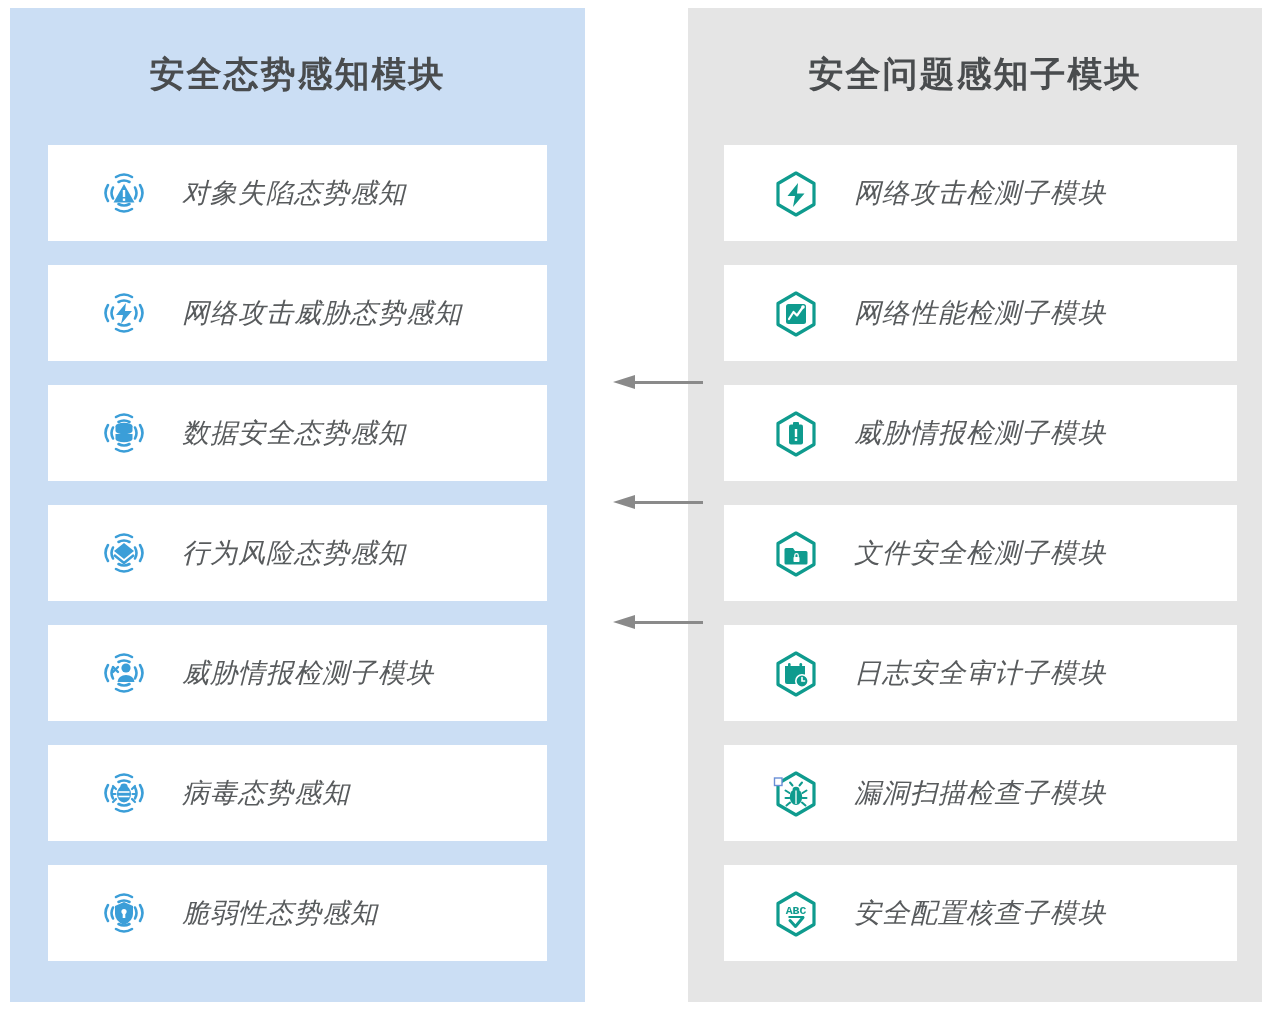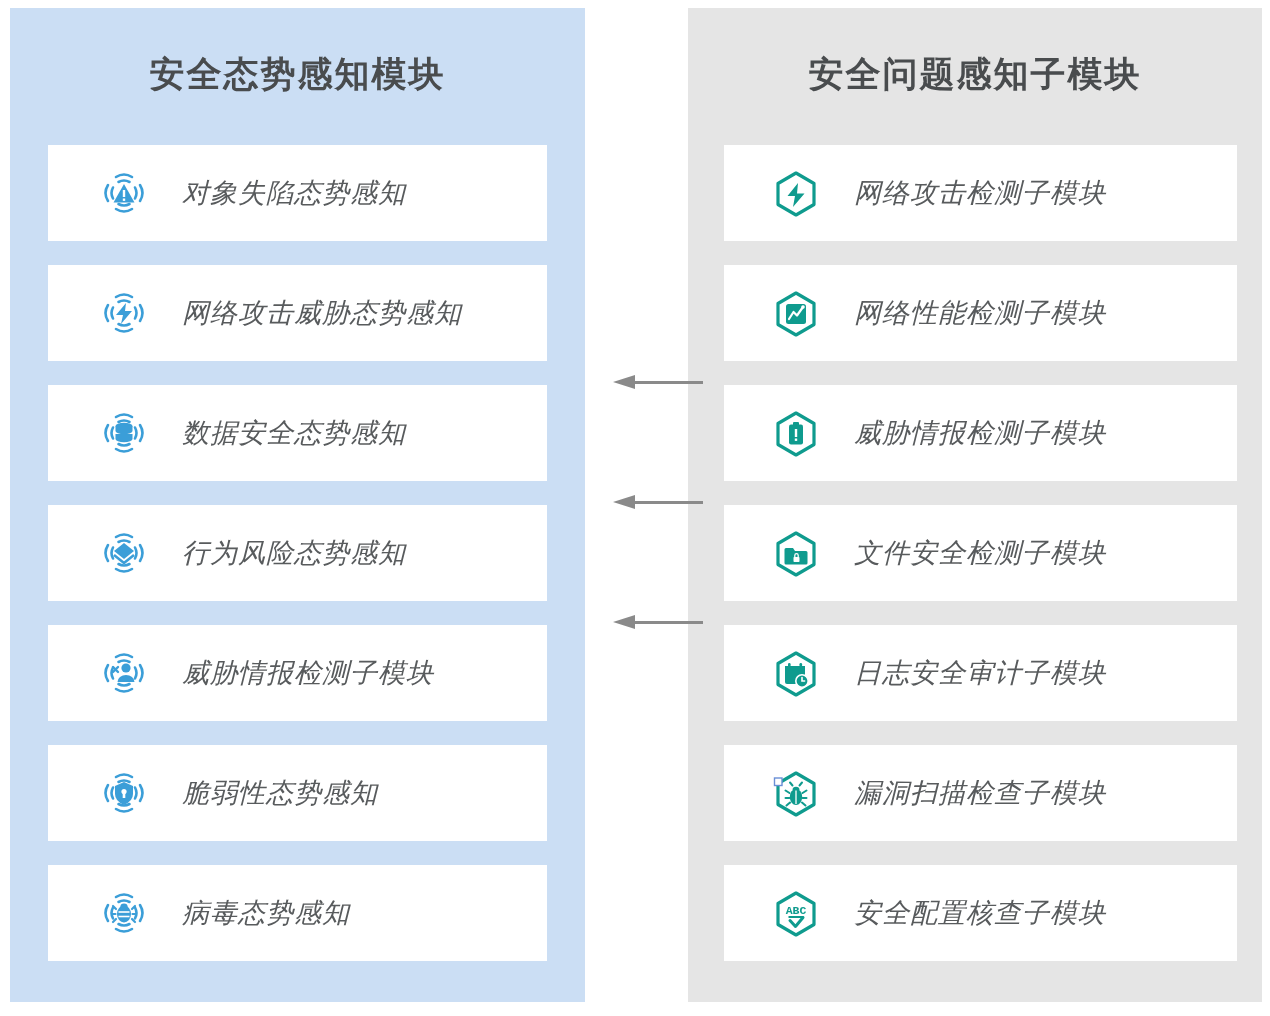--- a/index.html
+++ b/index.html
@@ -197,58 +197,58 @@
             <g fill="none" stroke="#3b9ed8" stroke-width="2.6" stroke-linecap="round">
               <path d="M22 14 Q30 9 38 14"></path>
               <path d="M24.5 19 Q30 16 35.5 19"></path>
               <path d="M22 46 Q30 51 38 46"></path>
               <path d="M24.5 41 Q30 44 35.5 41"></path>
               <path d="M14 22 Q9 30 14 38"></path>
               <path d="M19 24.5 Q16 30 19 35.5"></path>
               <path d="M46 22 Q51 30 46 38"></path>
               <path d="M41 24.5 Q44 30 41 35.5"></path>
             </g>
-            <path d="M30 19 L39 23 V31 Q39 38 30 42 Q21 38 21 31 V23 Z" fill="#3b9ed8"></path>
-            <circle cx="30" cy="28.5" r="2.6" fill="#ffffff"></circle>
-            <rect x="28.7" y="29" width="2.6" height="6" fill="#ffffff"></rect>
-          </svg>
-        </div>
-        <div class="card-label">脆弱性态势感知</div>
-      </div>
-
-      <div class="card">
-        <div class="card-icon">
-          <svg width="60" height="60" viewBox="0 0 60 60">
-            <g fill="none" stroke="#3b9ed8" stroke-width="2.6" stroke-linecap="round">
-              <path d="M22 14 Q30 9 38 14"></path>
-              <path d="M24.5 19 Q30 16 35.5 19"></path>
-              <path d="M22 46 Q30 51 38 46"></path>
-              <path d="M24.5 41 Q30 44 35.5 41"></path>
-              <path d="M14 22 Q9 30 14 38"></path>
-              <path d="M19 24.5 Q16 30 19 35.5"></path>
-              <path d="M46 22 Q51 30 46 38"></path>
-              <path d="M41 24.5 Q44 30 41 35.5"></path>
-            </g>
             <ellipse cx="30" cy="31" rx="7" ry="8.5" fill="#3b9ed8"></ellipse>
             <ellipse cx="30" cy="23.5" rx="3.6" ry="3" fill="#3b9ed8"></ellipse>
             <g stroke="#3b9ed8" stroke-width="2.2" stroke-linecap="round">
               <path d="M22 26 L19 23"></path>
                 <path d="M38 26 L41 23"></path>
               <path d="M21.5 31 H18"></path>
                 <path d="M38.5 31 H42"></path>
               <path d="M22 36 L19 39"></path>
                 <path d="M38 36 L41 39"></path>
             </g>
             <g stroke="#ffffff" stroke-width="1.6">
               <path d="M24.5 29 H35.5"></path>
                 <path d="M24.5 33.5 H35.5"></path>
             </g>
           </svg>
         </div>
         <div class="card-label">病毒态势感知</div>
+      </div>
+
+      <div class="card">
+        <div class="card-icon">
+          <svg width="60" height="60" viewBox="0 0 60 60">
+            <g fill="none" stroke="#3b9ed8" stroke-width="2.6" stroke-linecap="round">
+              <path d="M22 14 Q30 9 38 14"></path>
+              <path d="M24.5 19 Q30 16 35.5 19"></path>
+              <path d="M22 46 Q30 51 38 46"></path>
+              <path d="M24.5 41 Q30 44 35.5 41"></path>
+              <path d="M14 22 Q9 30 14 38"></path>
+              <path d="M19 24.5 Q16 30 19 35.5"></path>
+              <path d="M46 22 Q51 30 46 38"></path>
+              <path d="M41 24.5 Q44 30 41 35.5"></path>
+            </g>
+            <path d="M30 19 L39 23 V31 Q39 38 30 42 Q21 38 21 31 V23 Z" fill="#3b9ed8"></path>
+            <circle cx="30" cy="28.5" r="2.6" fill="#ffffff"></circle>
+            <rect x="28.7" y="29" width="2.6" height="6" fill="#ffffff"></rect>
+          </svg>
+        </div>
+        <div class="card-label">脆弱性态势感知</div>
       </div>
 
     </div>
   </div>
 
   <div class="panel panel-right">
     <div class="panel-title">安全问题感知子模块</div>
     <div class="card-list">
 
       <div class="card">

